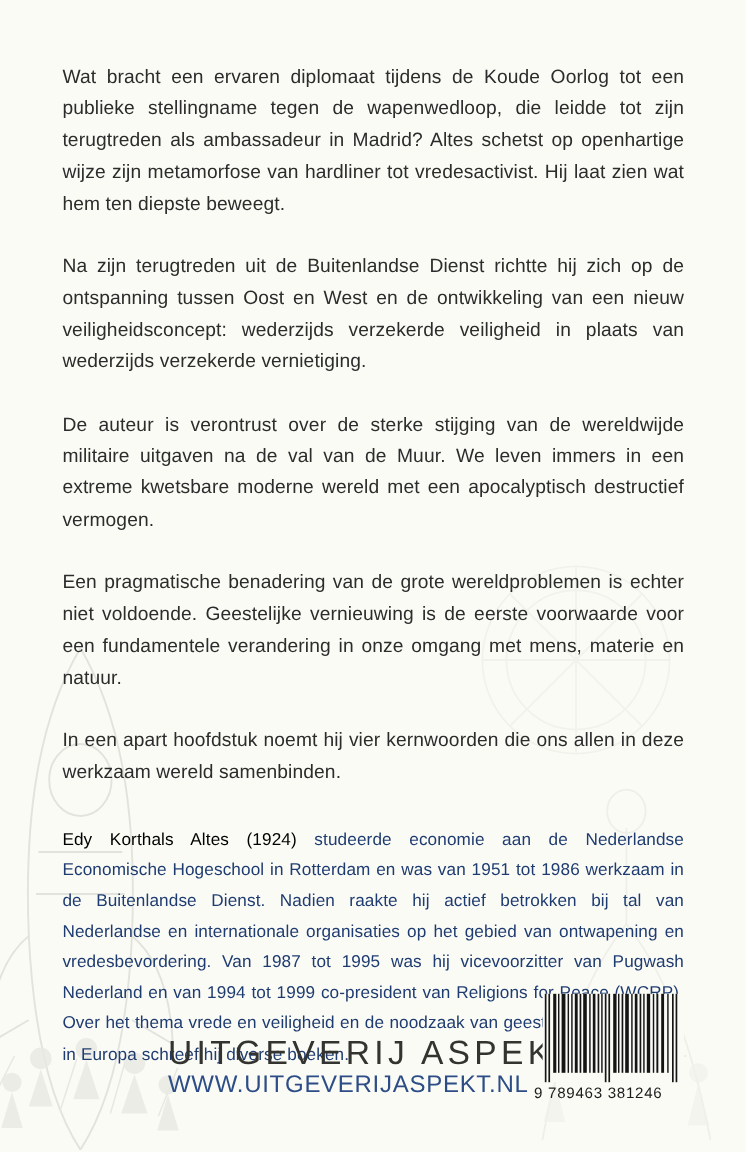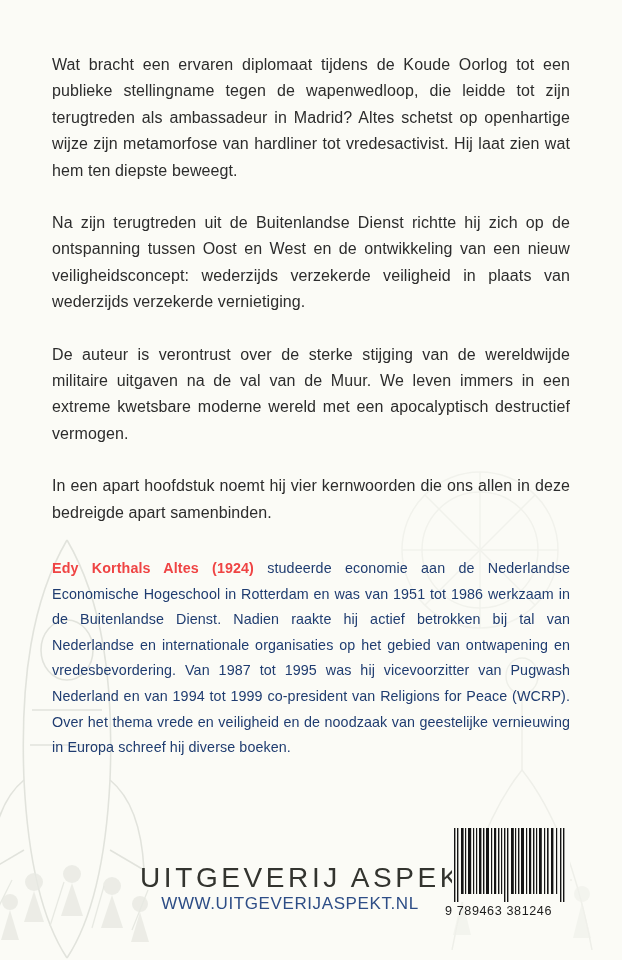--- a/index.html
+++ b/index.html
@@ -66,22 +66,22 @@
 
   .bio {
     margin: 30px 0 0 0;
     color: #1f3c70;
     font-size: 14.3px;
     line-height: 25.6px;
     text-align: justify;
     letter-spacing: 0.1px;
   }
   .bio-name {
-    font-weight: bold;
-    color: #ef4444;
+    font-weight: normal;
+    color: #000000;
   }
 
   
   .footer {
     position: absolute;
     left: 0;
     bottom: 0;
     width: 622px;
     height: 150px;
     z-index: 3;
@@ -96,21 +96,21 @@
   }
   .publisher-name {
     font-size: 28px;
     color: #33342f;
     letter-spacing: 3.6px;
     line-height: 30px;
     white-space: nowrap;
     font-weight: 400;
   }
   .publisher-url {
-    font-size: 17px;
+    font-size: 20px;
     color: #2d4d86;
     letter-spacing: 0.6px;
     line-height: 20px;
     white-space: nowrap;
     margin-top: 1px;
     text-align: center;
   }
 
   .barcode-box {
     position: absolute;
@@ -196,21 +196,22 @@
     </g>
   </svg>
 
 </div>
 
 <div class="page">
 
   <p class="blurb">Wat bracht een ervaren diplomaat tijdens de Koude Oorlog tot een publieke stellingname tegen de wapenwedloop, die leidde tot zijn terugtreden als ambassadeur in Madrid? Altes schetst op openhartige wijze zijn metamorfose van hardliner tot vredesactivist. Hij laat zien wat hem ten diepste beweegt.</p>
   <p class="blurb">Na zijn terugtreden uit de Buitenlandse Dienst richtte hij zich op de ontspanning tussen Oost en West en de ontwikkeling van een nieuw veiligheidsconcept: wederzijds verzekerde veiligheid in plaats van wederzijds verzekerde vernietiging.</p>
   <p class="blurb">De auteur is verontrust over de sterke stijging van de wereldwijde militaire uitgaven na de val van de Muur. We leven immers in een extreme kwetsbare moderne wereld met een apocalyptisch destructief vermogen.</p>
-  <p class="blurb">In een apart hoofdstuk noemt hij vier kernwoorden die ons allen in deze bedreigde apart samenbinden.</p>
+  <p class="blurb">Een pragmatische benadering van de grote wereldproblemen is echter niet voldoende. Geestelijke vernieuwing is de eerste voorwaarde voor een fundamentele verandering in onze omgang met mens, materie en natuur.</p>
+  <p class="blurb">In een apart hoofdstuk noemt hij vier kernwoorden die ons allen in deze werkzaam wereld samenbinden.</p>
 
   <p class="bio"><span class="bio-name">Edy Korthals Altes (1924)</span><span> studeerde economie aan de Nederlandse Economische Hogeschool in Rotterdam en was van 1951 tot 1986 werkzaam in de Buitenlandse Dienst. Nadien raakte hij actief betrokken bij tal van Nederlandse en internationale organisaties op het gebied van ontwapening en vredesbevordering. Van 1987 tot 1995 was hij vicevoorzitter van Pugwash Nederland en van 1994 tot 1999 co-president van Religions for Peace (WCRP). Over het thema vrede en veiligheid en de noodzaak van geestelijke vernieuwing in Europa schreef hij diverse boeken.</span></p>
 
 </div>
 
 <div class="footer">
 
   <div class="publisher">
     <div class="publisher-name">UITGEVERIJ ASPEKT</div>
     <div class="publisher-url">WWW.UITGEVERIJASPEKT.NL</div>

